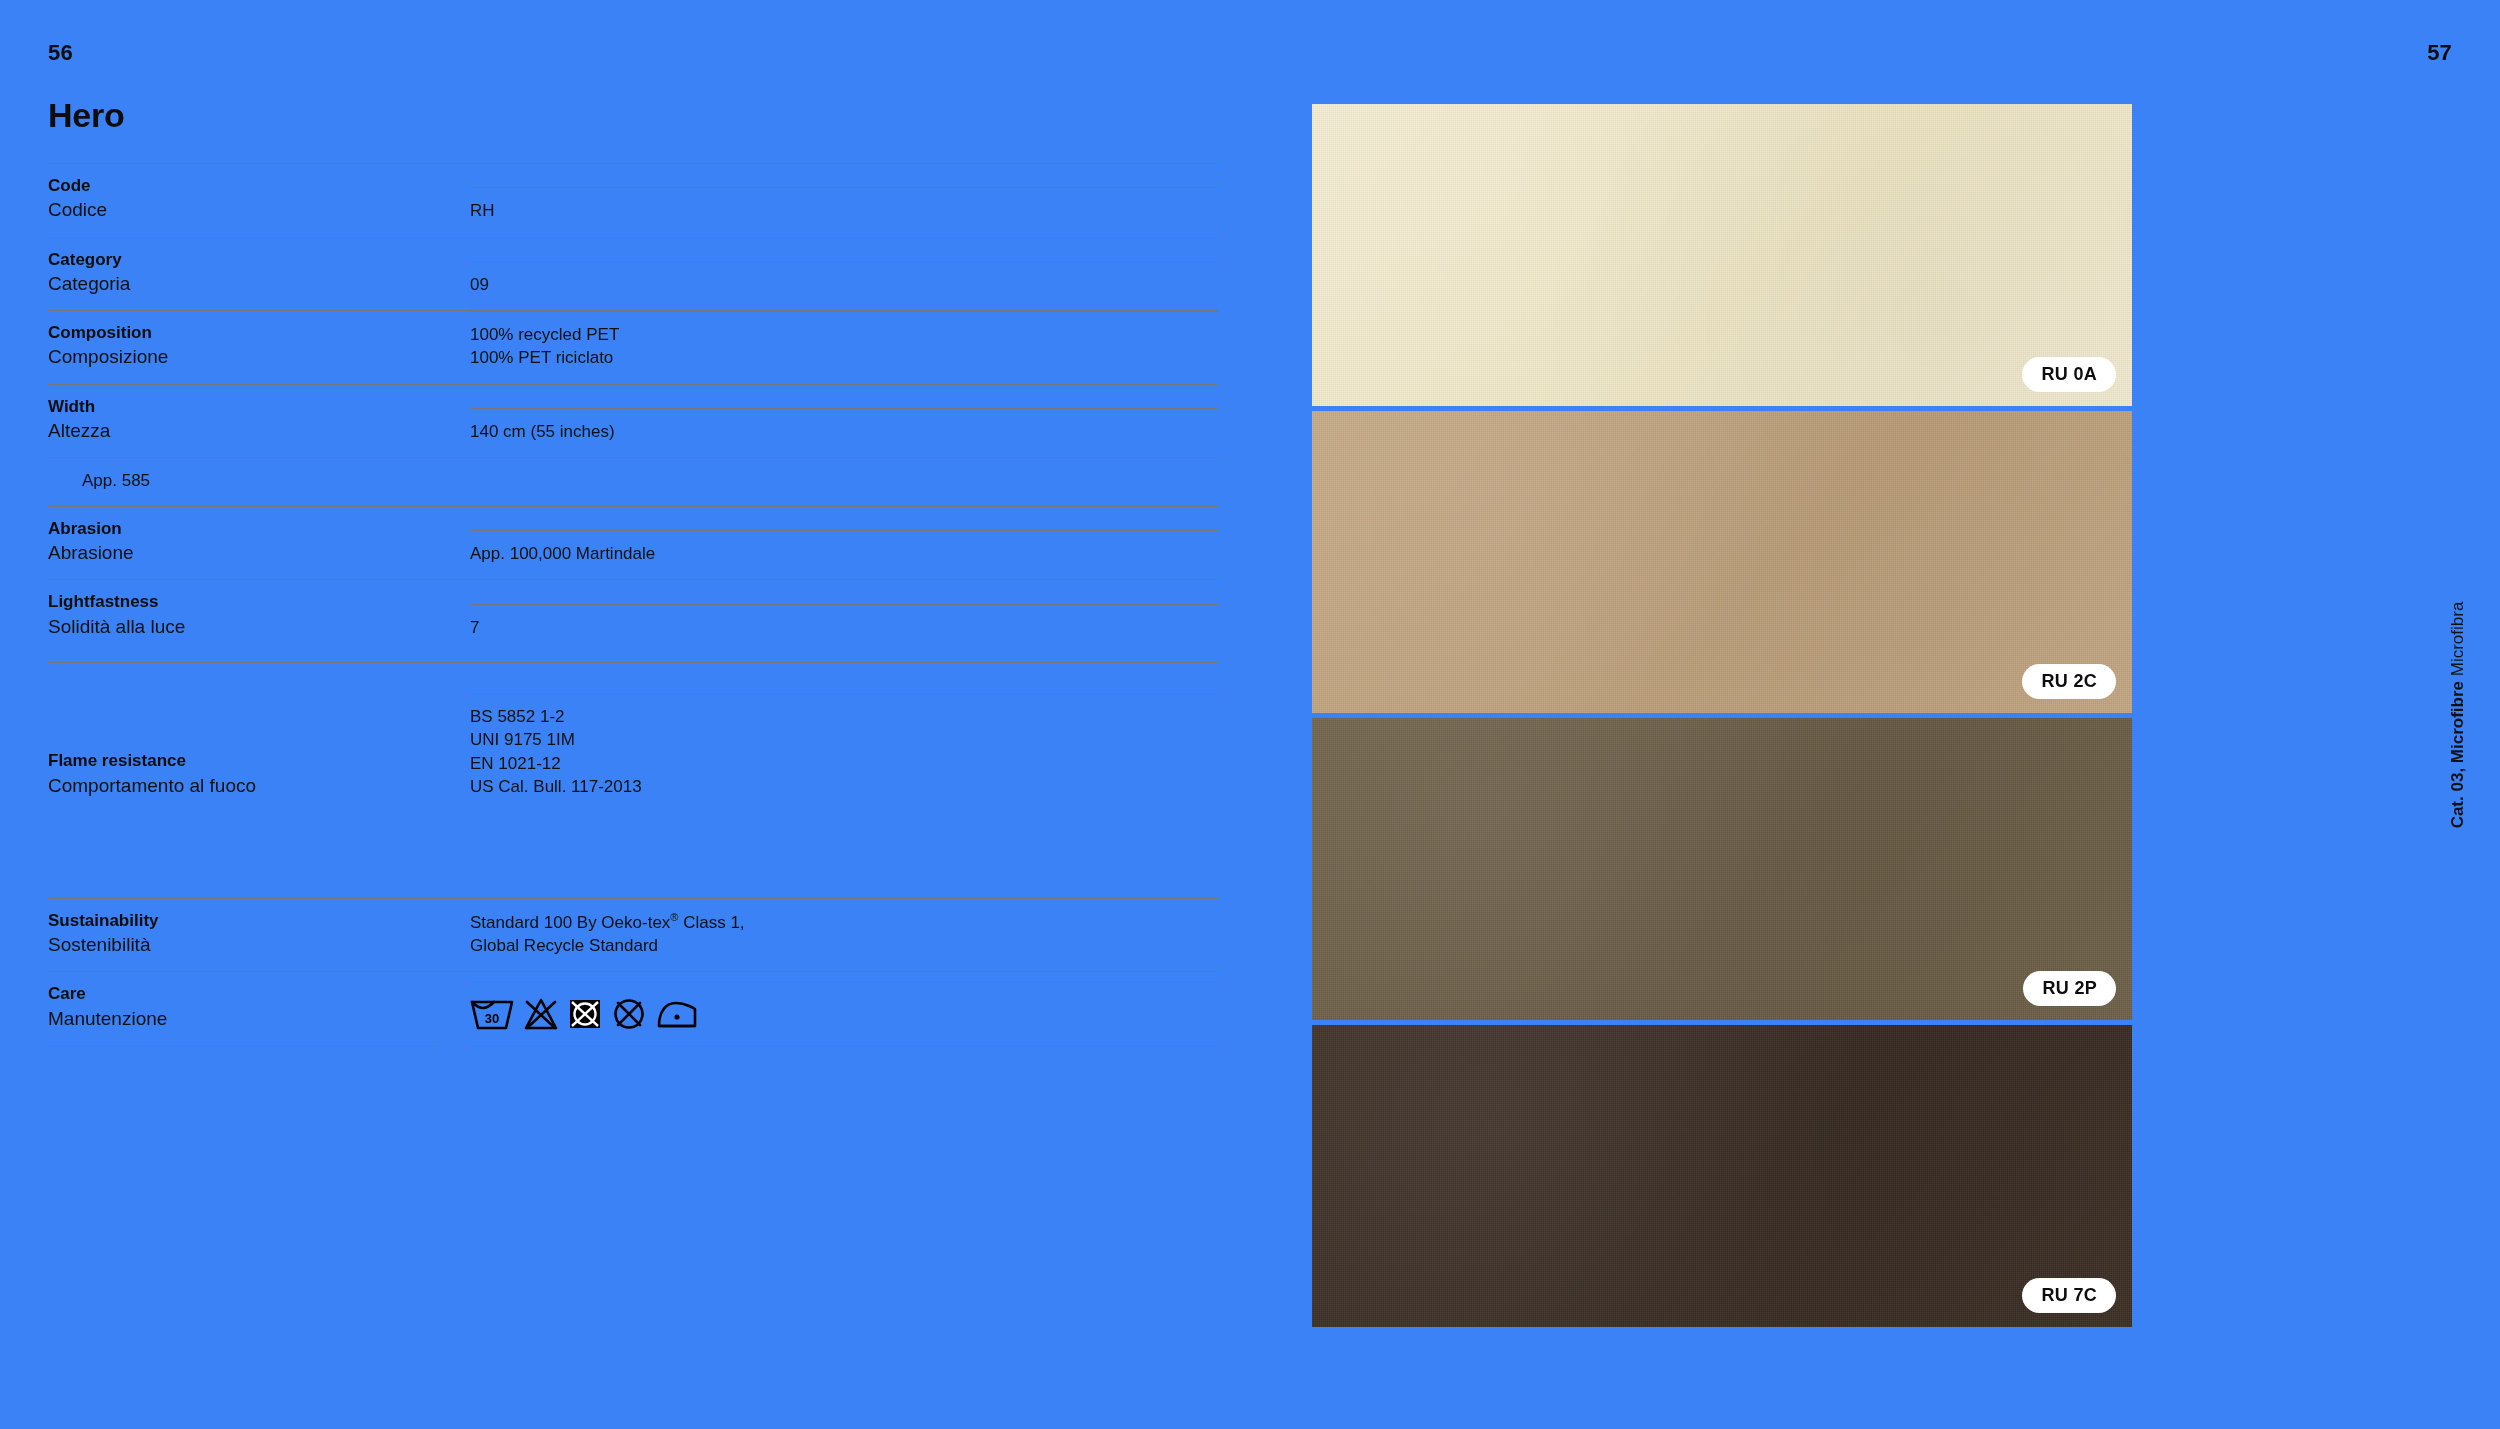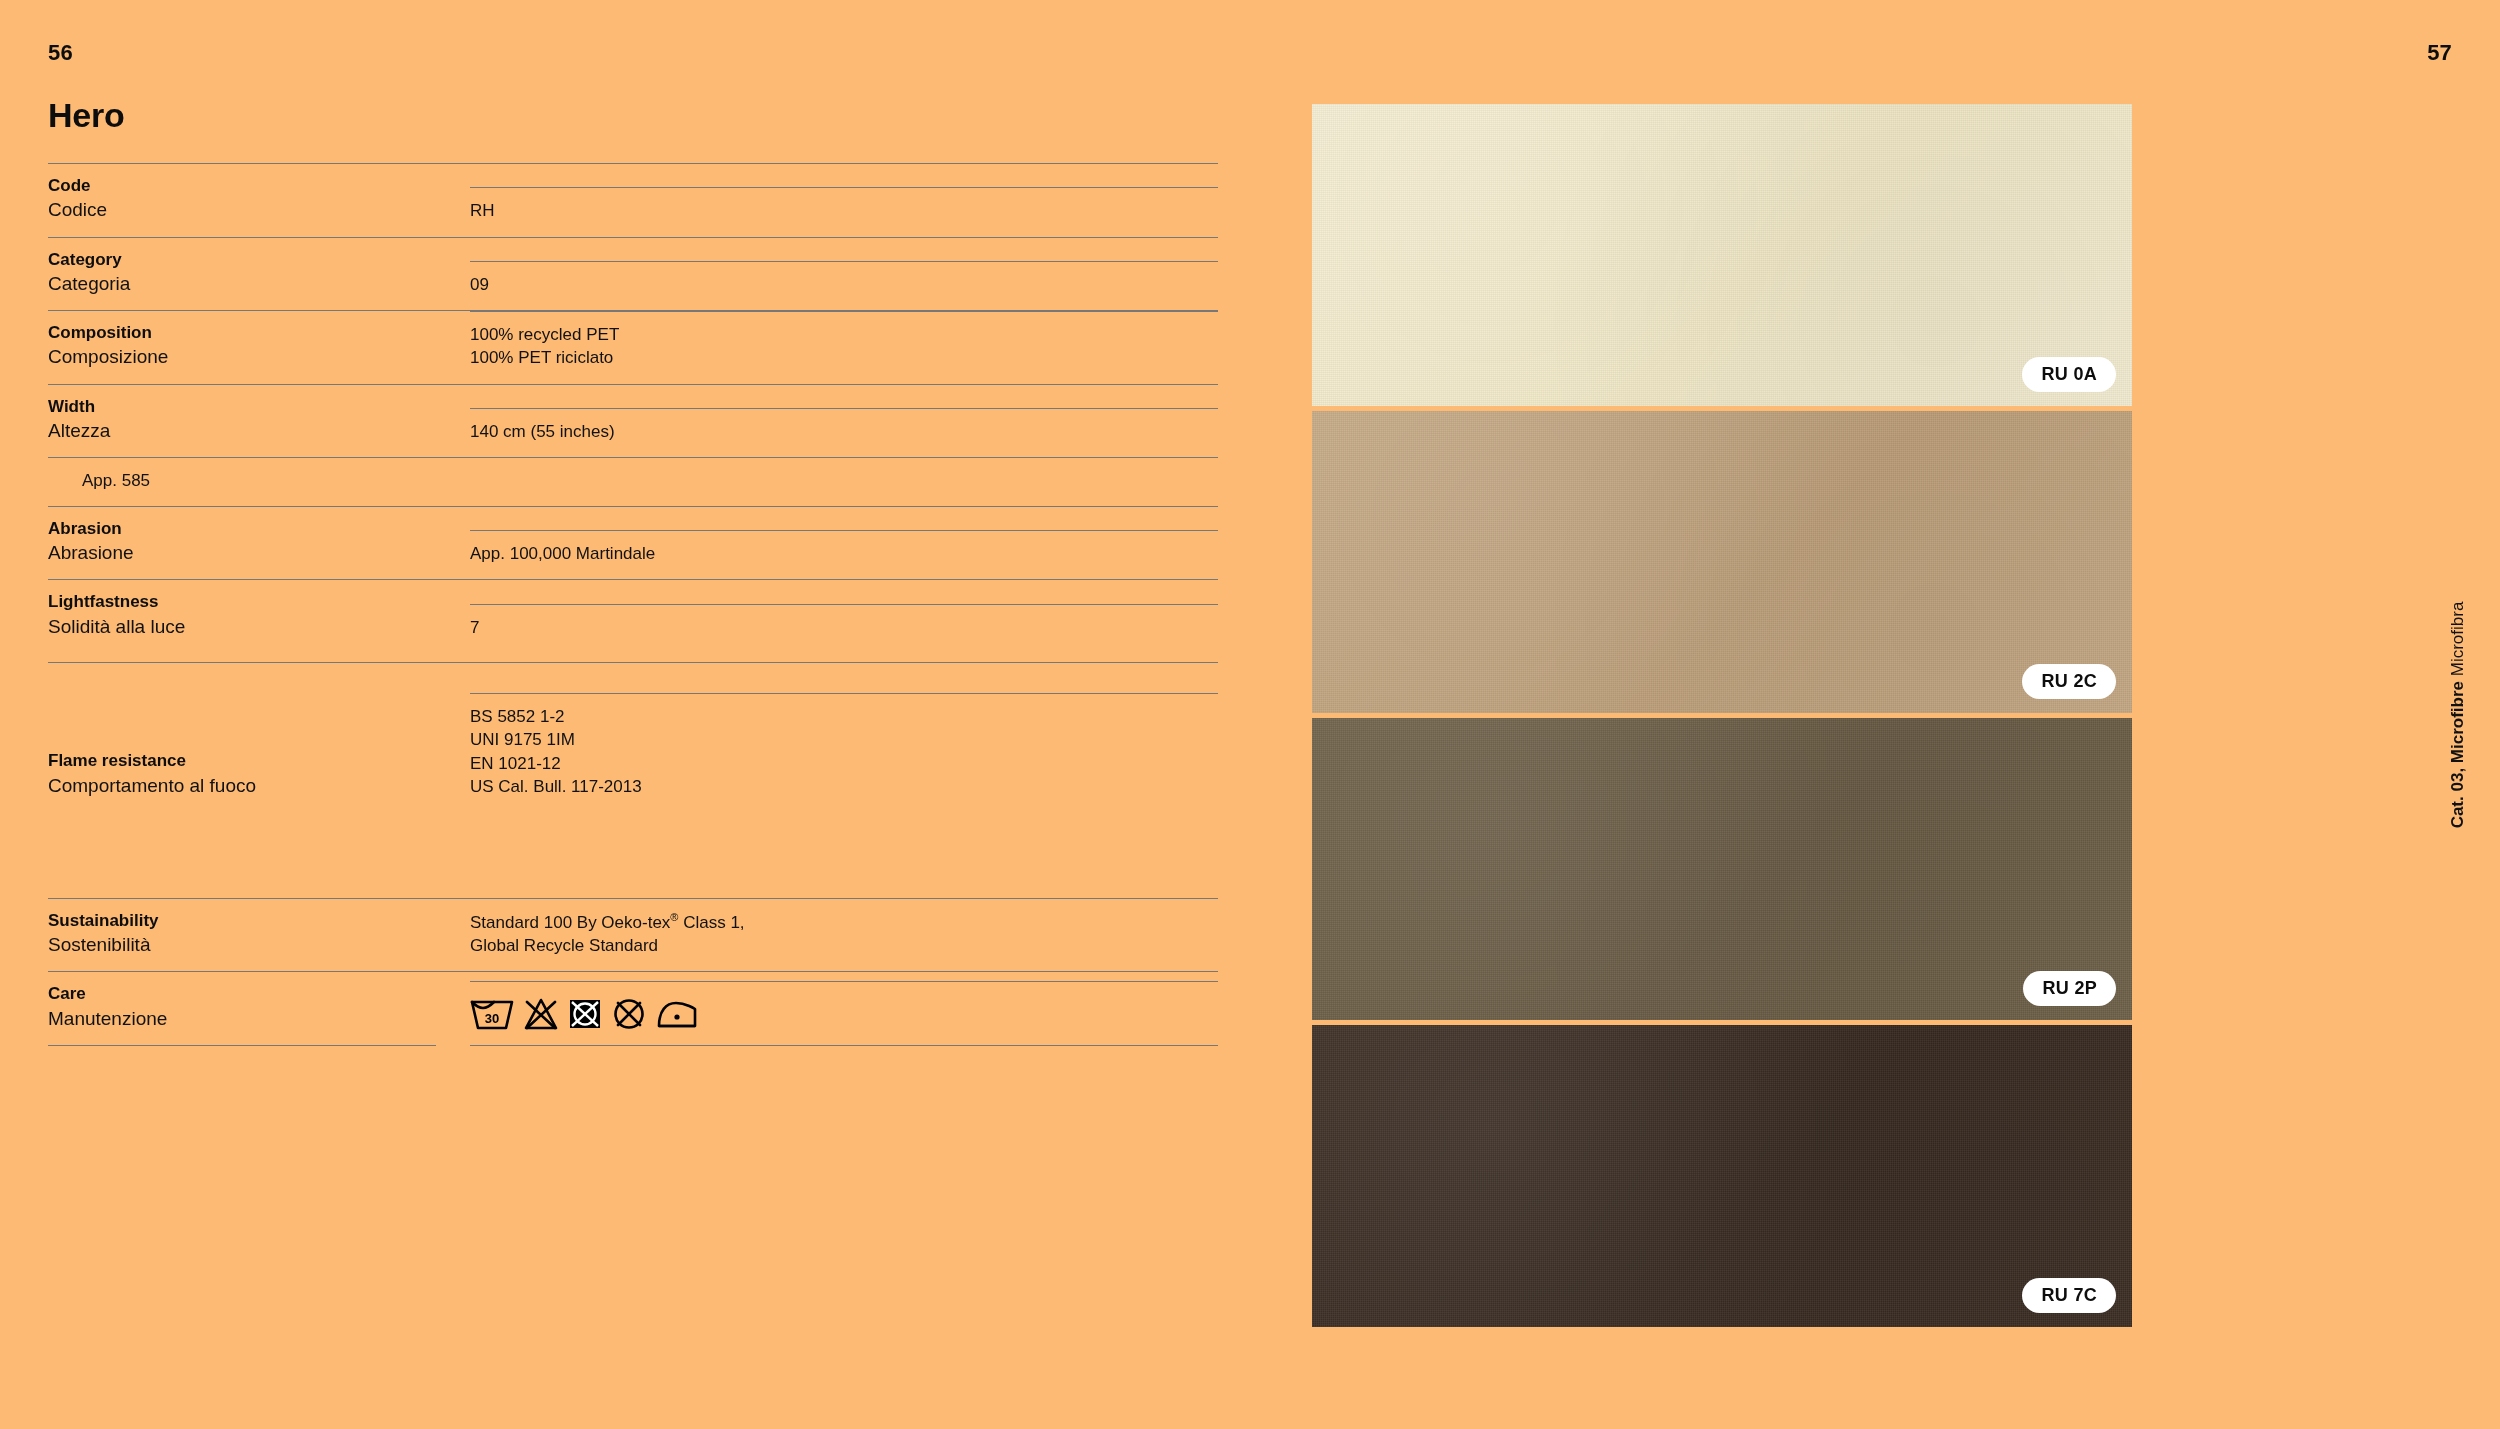--- a/index.html
+++ b/index.html
@@ -10,21 +10,21 @@
     background: #ffffff;
     font-family: "Liberation Sans", sans-serif;
     color: #111111;
     overflow: hidden;
   }
 
   .page {
     position: relative;
     width: 2500px;
     height: 1429px;
-    background: #fdba74;
+    background: #3b82f6;
   }
 
   
   .folio {
     position: absolute;
     font-size: 22px;
     font-weight: 700;
     letter-spacing: 0.2px;
     color: #0d0d0d;
   }

